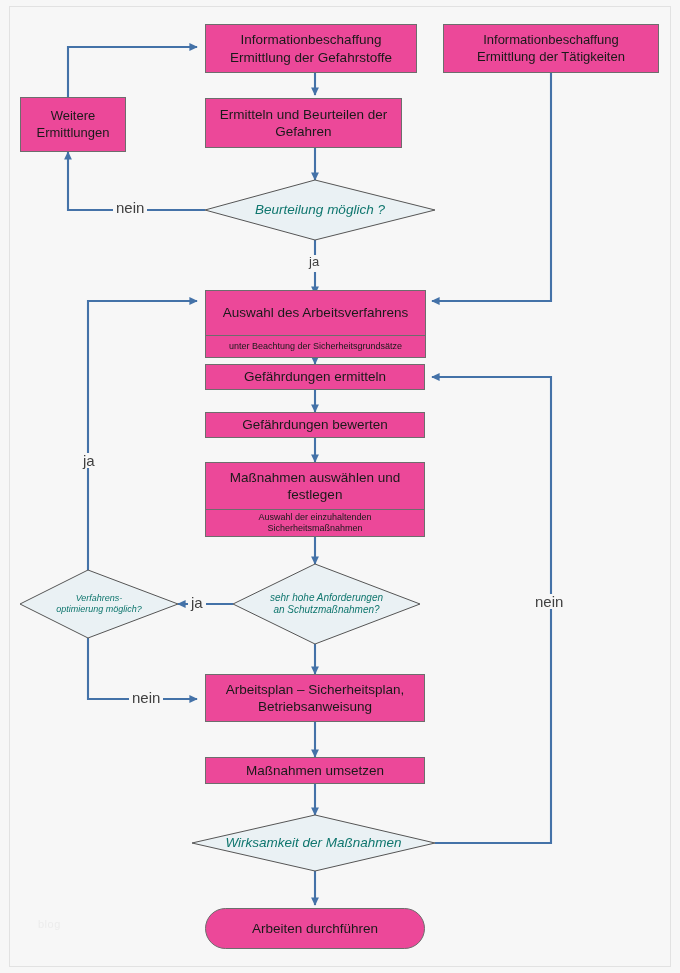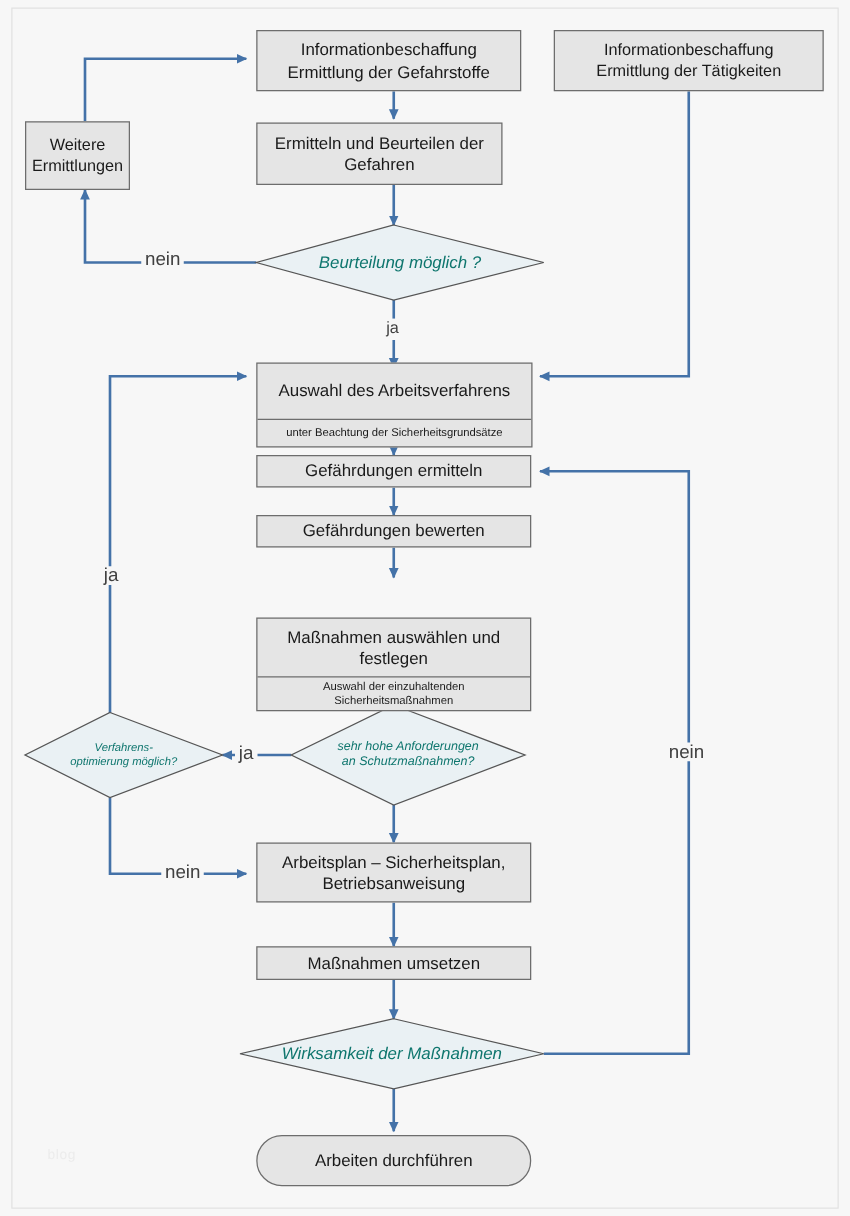--- a/index.html
+++ b/index.html
@@ -11,21 +11,21 @@
     overflow:hidden;
   }
   #canvas{position:relative;width:680px;height:973px;background:#f7f7f7;}
   #canvas::before{
     content:"";position:absolute;left:9px;top:6px;right:9px;bottom:6px;
     border:1px solid #e2e2e2;pointer-events:none;
   }
   svg.wires{position:absolute;left:0;top:0;width:680px;height:973px;}
   .node{
     position:absolute;box-sizing:border-box;
-    background:#e5e5e5;border:1px solid #6d6d6d;
+    background:#ec4899;border:1px solid #6d6d6d;
     display:flex;align-items:center;justify-content:center;
     text-align:center;color:#1a1a1a;
   }
   .node .main{
     width:100%;display:flex;align-items:center;justify-content:center;
     line-height:1.28;padding:0 6px;box-sizing:border-box;
   }
   .node.split{flex-direction:column;align-items:stretch;justify-content:flex-start;padding:0;}
   .node.split .main{flex:1;}
   .node.split .sub{
@@ -125,21 +125,21 @@
 
   <div class="node f13" style="left:443px;top:24px;width:216px;height:49px;">
     <div class="main">
       <span>
         <span>Informationbeschaffung</span><br>
         <span>Ermittlung der Tätigkeiten</span>
       </span>
     </div>
   </div>
 
-  <div class="node f13" style="left:20px;top:97px;width:84px;height:55px;">
+  <div class="node f13" style="left:20px;top:97px;width:106px;height:55px;">
     <div class="main">
       <span>
         <span>Weitere</span><br>
         <span>Ermittlungen</span>
       </span>
     </div>
   </div>
 
   <div class="node f14" style="left:205px;top:98px;width:197px;height:50px;">
     <div class="main">
@@ -160,21 +160,21 @@
   </div>
 
   <div class="node f14" style="left:205px;top:364px;width:220px;height:26px;">
     <div class="main">Gefährdungen ermitteln</div>
   </div>
 
   <div class="node f14" style="left:205px;top:412px;width:220px;height:26px;">
     <div class="main">Gefährdungen bewerten</div>
   </div>
 
-  <div class="node split" style="left:205px;top:462px;width:220px;height:75px;margin-top:32px;">
+  <div class="node split" style="left:205px;top:462px;width:220px;height:75px;">
     <div class="main f14">
       <span>
         <span>Maßnahmen auswählen und</span><br>
         <span>festlegen</span>
       </span>
     </div>
     <div class="sub" style="height:27px;">
       <span>
         <span>Auswahl der einzuhaltenden</span><br>
         <span>Sicherheitsmaßnahmen</span>

